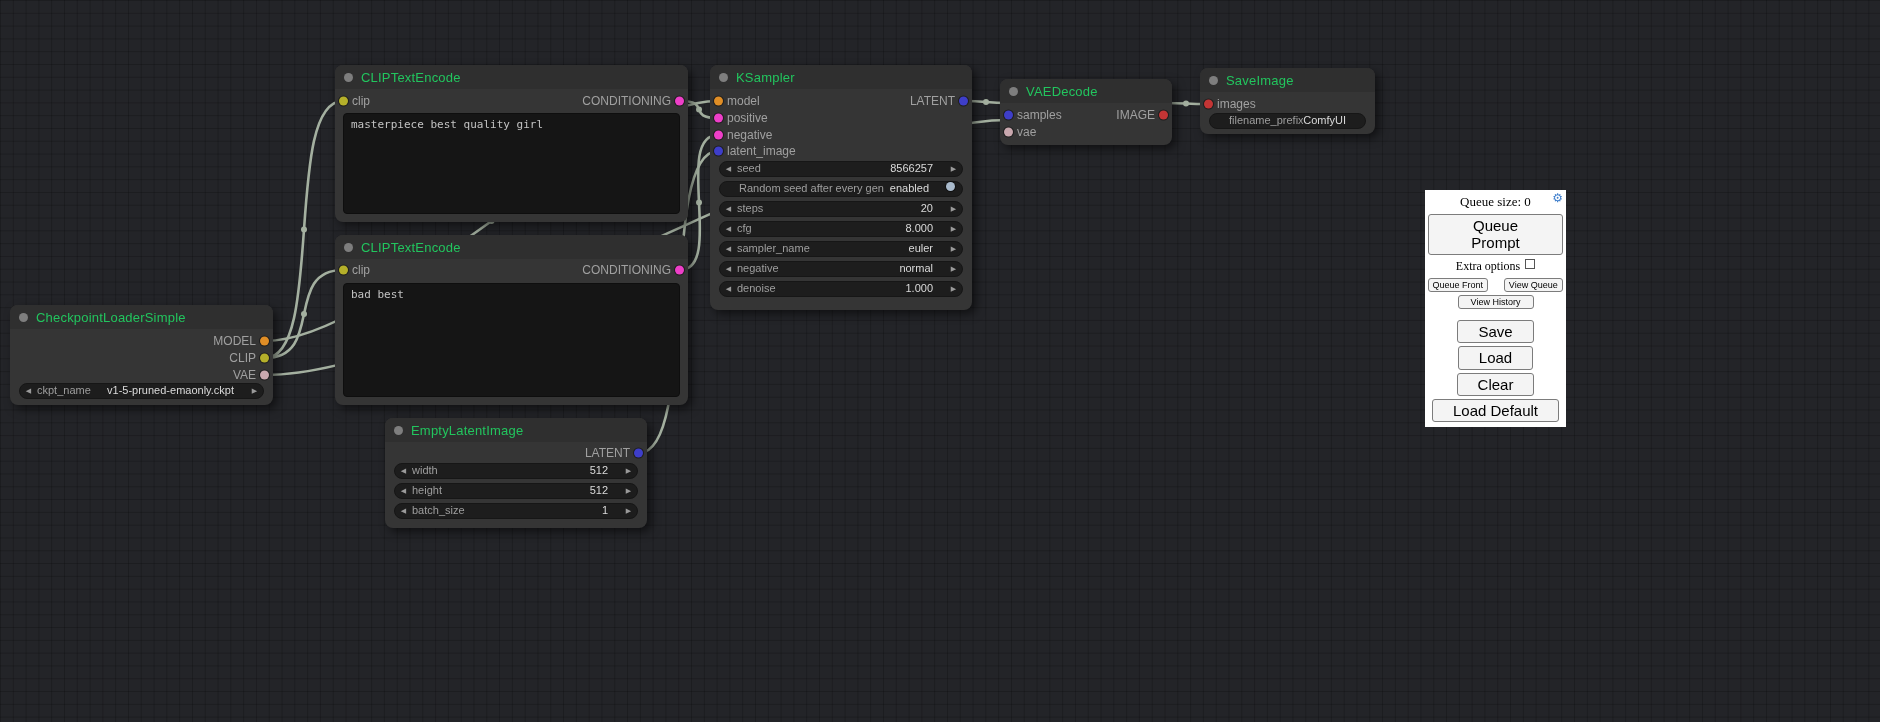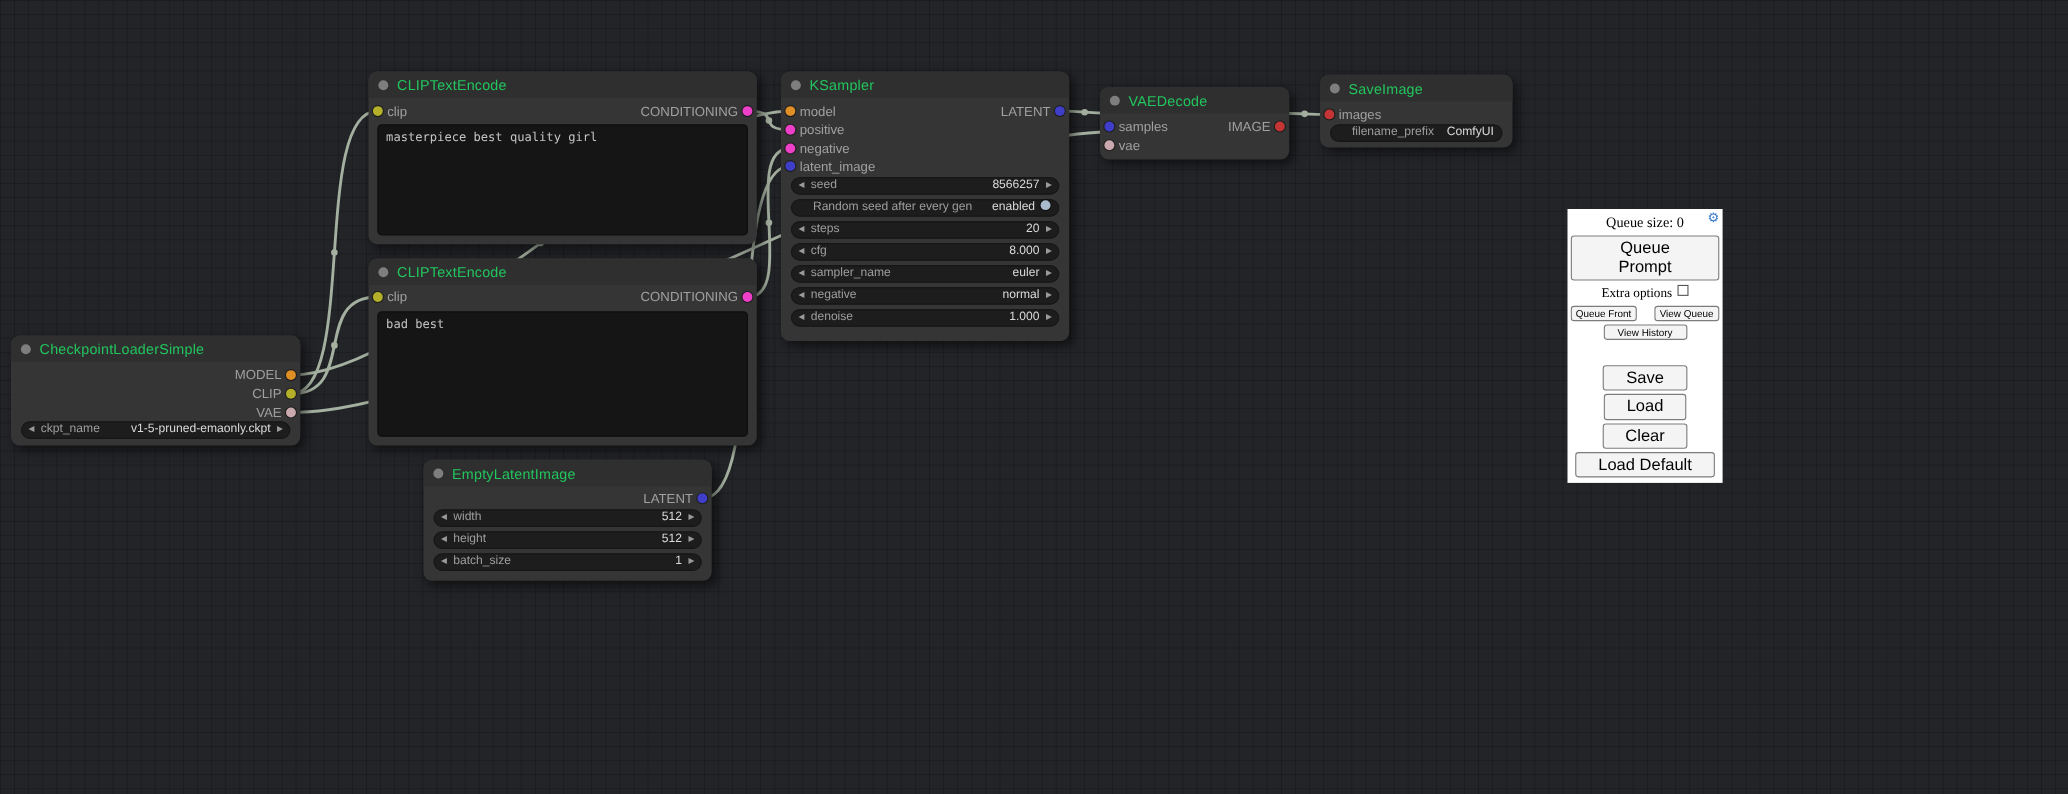--- a/index.html
+++ b/index.html
@@ -36,21 +36,21 @@
   .dot.latent{background:var(--dot-latent)}
   .dot.image{background:var(--dot-image)}
   .slabel{position:absolute;top:50%;transform:translateY(-50%);
           font-size:12px;color:#a0a0a0;white-space:nowrap}
   .slabel.in{left:17px}.slabel.out{right:17px}
   .widget{position:absolute;left:9px;right:9px;height:16px;background:#1d1d1d;
           border:1px solid #161616;border-radius:8px;display:flex;
           font-size:11px;color:#9e9e9e;cursor:pointer}
   .widget .arr{width:17px;text-align:center;font-size:7px;color:#9a9a9a;flex:0 0 auto;line-height:14px}
   .widget .wname{flex:1 1 auto;white-space:nowrap;overflow:hidden}
-  .widget .wval{flex:0 0 auto;color:#dadada;white-space:nowrap;margin-right:0}
+  .widget .wval{flex:0 0 auto;color:#dadada;white-space:nowrap;margin-right:12px}
   .widget.noarrow{padding:0 7px}
   .widget.noarrow .wname{padding-left:12px}
   .togdot{width:9px;height:9px;border-radius:50%;background:var(--dot-toggle-on,#A9BACC);
           margin-left:5px;flex:0 0 auto;box-shadow:0 0 0 1px rgba(0,0,0,.4)}
   .ta{position:absolute;left:8px;right:8px;background:#151515;border:1px solid #0e0e0e;
       border-radius:4px;font-family:"DejaVu Sans Mono",monospace;font-size:11px;
       color:#c3c3c3;padding:4px 7px;overflow:hidden;white-space:pre-wrap;cursor:text}
   
   .menu{position:absolute;left:1425px;top:190px;width:141px;z-index:5;background:#ffffff;
         display:flex;flex-direction:column;align-items:center;padding:2px 3px 5px;gap:3px;color:#000}
@@ -61,21 +61,21 @@
   .btn{font-family:"Liberation Sans",sans-serif;background:#f4f4f4;border:1px solid #7c7c7c;
        border-radius:3px;color:#000;cursor:pointer;line-height:1.15}
   .btn.big{font-size:15px;padding:2px 20px}
   .btn.stretch{width:100%}
   .btn.tiny{font-size:9px;padding:1px 3px}
   .extra{display:flex;align-items:flex-start;gap:5px;font-family:"Liberation Serif",serif;
          font-size:12px;padding:1px 0}
   .checkbox{width:10px;height:10px;border:1px solid #555;background:#fff;display:inline-block;cursor:pointer}
   .btnrow{display:flex;width:100%;gap:16px}
   .btnrow .btn{flex:1 1 0}
-  .gap-top{margin-top:20px}
+  .gap-top{margin-top:8px}
 </style>
 </head>
 <body>
 
 <svg id="links" width="1880" height="722" viewBox="0 0 1880 722">
   <path class="link" d="M 265 341 C 385 341, 598 101, 718 101"></path>
   <path class="link" d="M 265 358 C 325 358, 283 101, 343 101"></path>
   <path class="link" d="M 265 358 C 325 358, 283 270, 343 270"></path>
   <path class="link" d="M 265 375 C 450 375, 823 120, 1008 120"></path>
   <path class="link" d="M 680 101 C 712 101, 686 118, 718 118"></path>

